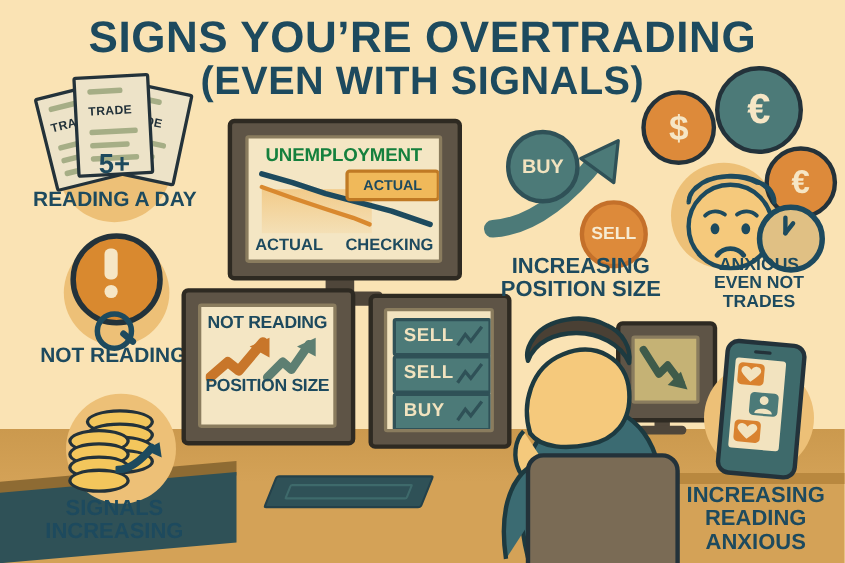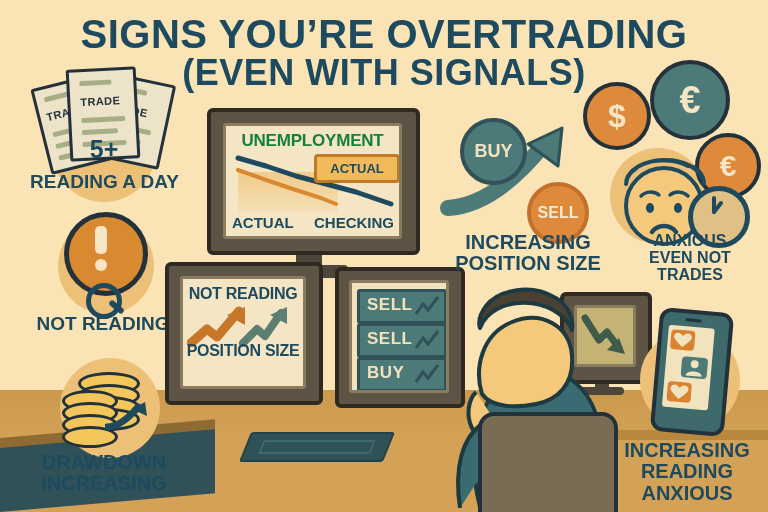--- a/index.html
+++ b/index.html
@@ -200,21 +200,21 @@
     <div class="coin sm" style="left:62px;top:390px;"></div>
     <div class="coin sm" style="left:62px;top:402px;"></div>
     <div class="coin sm" style="left:62px;top:414px;"></div>
     <div class="coin sm" style="left:62px;top:426px;"></div>
   </div>
   <svg id="up-arrow-coin" viewBox="0 0 44 30">
     <path d="M2 27 C12 27 22 20 33 7" stroke="#1D4A5E" stroke-width="7" fill="none" stroke-linecap="round"></path>
     <path d="M40 2 L42 16 L27 9 Z" fill="#1D4A5E"></path>
   </svg>
   <div class="lbl" style="left:6px;top:452px;width:196px;font-size:20px;">
-    <span>DRAWDOWN</span><br>
+    <span>SIGNALS</span><br>
     <span>INCREASING</span>
   </div>
 
   <div class="mon-neck" id="mon-top-neck"></div>
   <div class="mon-base" id="mon-top-base"></div>
   <div class="mon" id="mon-top">
     <div class="mon-inner" id="mon-top-inner">
       <div id="mt-title">UNEMPLOYMENT</div>
       <div id="mt-fill"></div>
       <svg style="position:absolute;left:0;top:20px;width:173px;height:72px;" viewBox="0 0 173 72">

